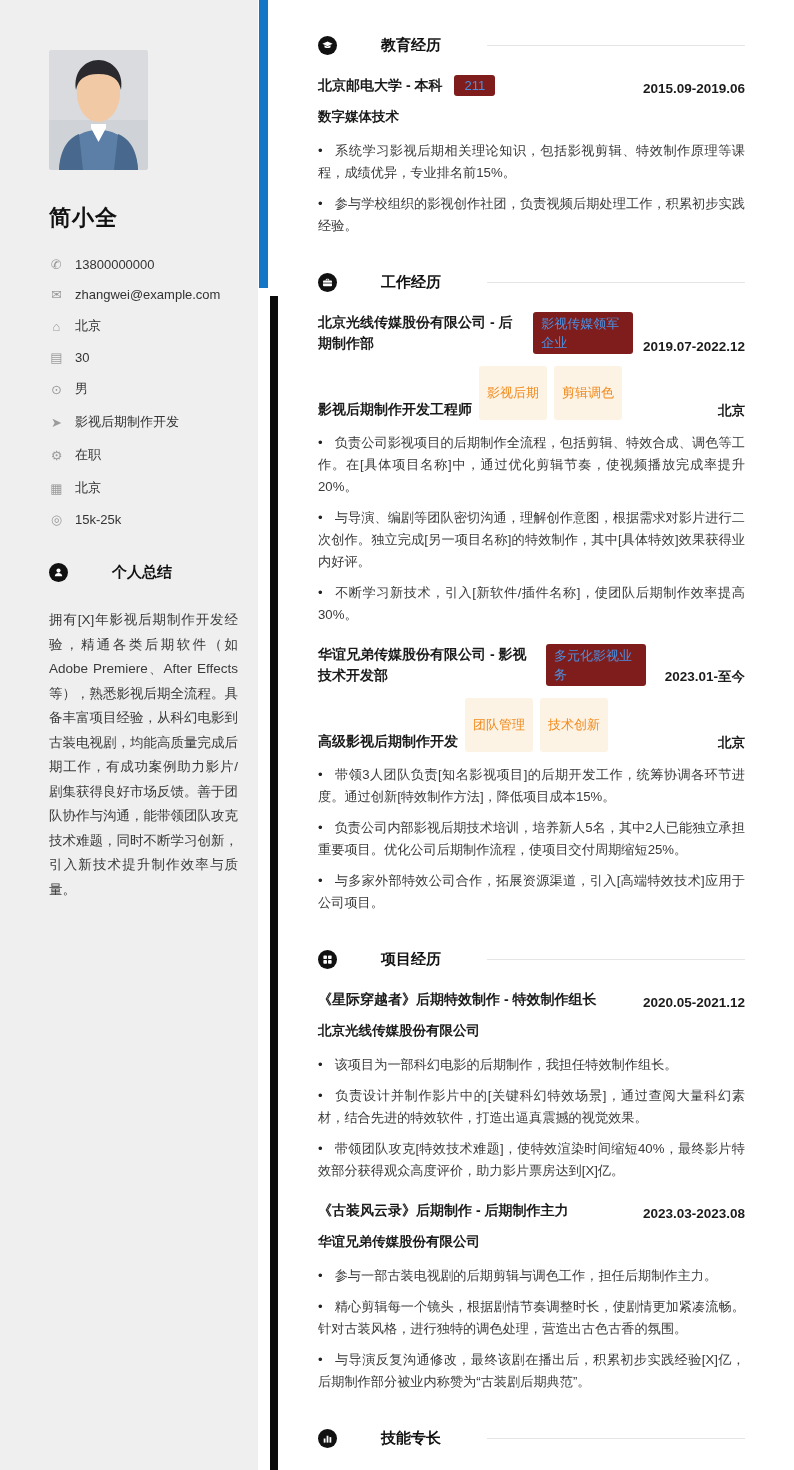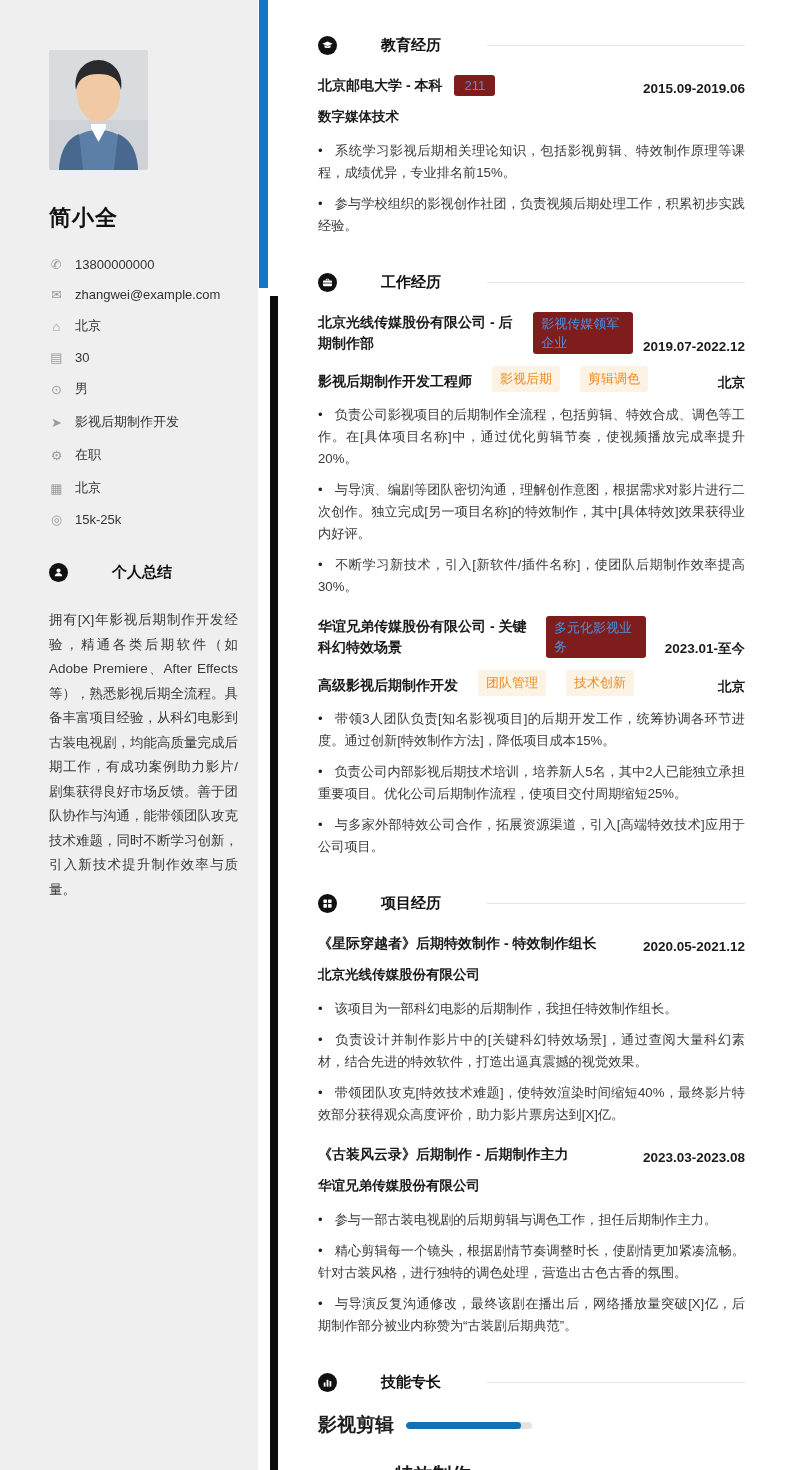--- a/index.html
+++ b/index.html
@@ -34,21 +34,21 @@
   .row { display:flex; align-items:flex-end; margin-bottom:12px; }
   .entry-title { font-size:14px; font-weight:700; color:#1b1b1b; line-height:21px; }
   .company-name { max-width:214px; }
   .date { margin-left:auto; font-size:13.5px; font-weight:700; color:#1b1b1b; white-space:nowrap; padding-left:10px; }
   .loc { margin-left:auto; font-size:13.5px; font-weight:700; color:#1b1b1b; }
   .sub-bold { font-size:13.5px; font-weight:700; color:#1b1b1b; margin-bottom:14px; }
 
   .badge-blue { background:#7f1d1d; color:#4a90e2; font-size:13px; line-height:19px; padding:2px 8px; border-radius:3px; }
   .badge-211 { margin-left:12px; padding:1px 10px; }
   .badge-wrap { margin-left:14px; max-width:100px; }
-  .tag-orange { background:#fdf3e4; color:#f08a1d; font-size:13px; padding:4px 8px; border-radius:3px; margin-left:20px; white-space:nowrap; }
+  .tag-orange { background:#fdf3e4; color:#f08a1d; font-size:13px; padding:18px 8px; border-radius:3px; margin-left:7px; white-space:nowrap; }
 
   .bullet { font-size:13.2px; line-height:22px; color:#3a3a3a; margin-bottom:9px; text-align:justify; }
   .dot { margin-right:12px; color:#222; }
   .entry { margin-bottom:18px; }
 
   
   .skill-grid { display:flex; flex-wrap:wrap; }
   .skill { display:flex; align-items:center; margin-bottom:24px; }
   .skill-1 { width:214px; }
   .skill-2 { width:213px; }
@@ -181,21 +181,21 @@
           <span class="tag-orange">剪辑调色</span>
           <span class="loc">北京</span>
         </div>
         <p class="bullet"><span class="dot">•</span><span>负责公司影视项目的后期制作全流程，包括剪辑、特效合成、调色等工作。在[具体项目名称]中，通过优化剪辑节奏，使视频播放完成率提升20%。</span></p>
         <p class="bullet"><span class="dot">•</span><span>与导演、编剧等团队密切沟通，理解创作意图，根据需求对影片进行二次创作。独立完成[另一项目名称]的特效制作，其中[具体特效]效果获得业内好评。</span></p>
         <p class="bullet"><span class="dot">•</span><span>不断学习新技术，引入[新软件/插件名称]，使团队后期制作效率提高30%。</span></p>
       </div>
 
       <div class="entry">
         <div class="row">
-          <span class="entry-title company-name">华谊兄弟传媒股份有限公司 - 关键科幻特效场景</span>
+          <span class="entry-title company-name">华谊兄弟传媒股份有限公司 - 影视技术开发部</span>
           <span class="badge-blue badge-wrap">多元化影视业务</span>
           <span class="date">2023.01-至今</span>
         </div>
         <div class="row">
           <span class="entry-title">高级影视后期制作开发</span>
           <span class="tag-orange">团队管理</span>
           <span class="tag-orange">技术创新</span>
           <span class="loc">北京</span>
         </div>
         <p class="bullet"><span class="dot">•</span><span>带领3人团队负责[知名影视项目]的后期开发工作，统筹协调各环节进度。通过创新[特效制作方法]，降低项目成本15%。</span></p>
@@ -230,21 +230,21 @@
       </div>
 
       <div class="entry">
         <div class="row">
           <span class="entry-title">《古装风云录》后期制作 - 后期制作主力</span>
           <span class="date">2023.03-2023.08</span>
         </div>
         <div class="sub-bold">华谊兄弟传媒股份有限公司</div>
         <p class="bullet"><span class="dot">•</span><span>参与一部古装电视剧的后期剪辑与调色工作，担任后期制作主力。</span></p>
         <p class="bullet"><span class="dot">•</span><span>精心剪辑每一个镜头，根据剧情节奏调整时长，使剧情更加紧凑流畅。针对古装风格，进行独特的调色处理，营造出古色古香的氛围。</span></p>
-        <p class="bullet"><span class="dot">•</span><span>与导演反复沟通修改，最终该剧在播出后，网络播放量突破[X]亿，后期制作部分被业内称赞为“古装剧后期典范”。</span></p>
+        <p class="bullet"><span class="dot">•</span><span>与导演反复沟通修改，最终该剧在播出后，积累初步实践经验[X]亿，后期制作部分被业内称赞为“古装剧后期典范”。</span></p>
       </div>
     </section>
 
     <section class="section">
       <div class="sec-head">
         <span class="sec-icon">
           <svg viewBox="0 0 16 16">
               <rect x="2.5" y="8" width="2.6" height="6" fill="#fff"></rect>
               <rect x="6.7" y="4" width="2.6" height="10" fill="#fff"></rect>
               <rect x="10.9" y="6" width="2.6" height="8" fill="#fff"></rect>

